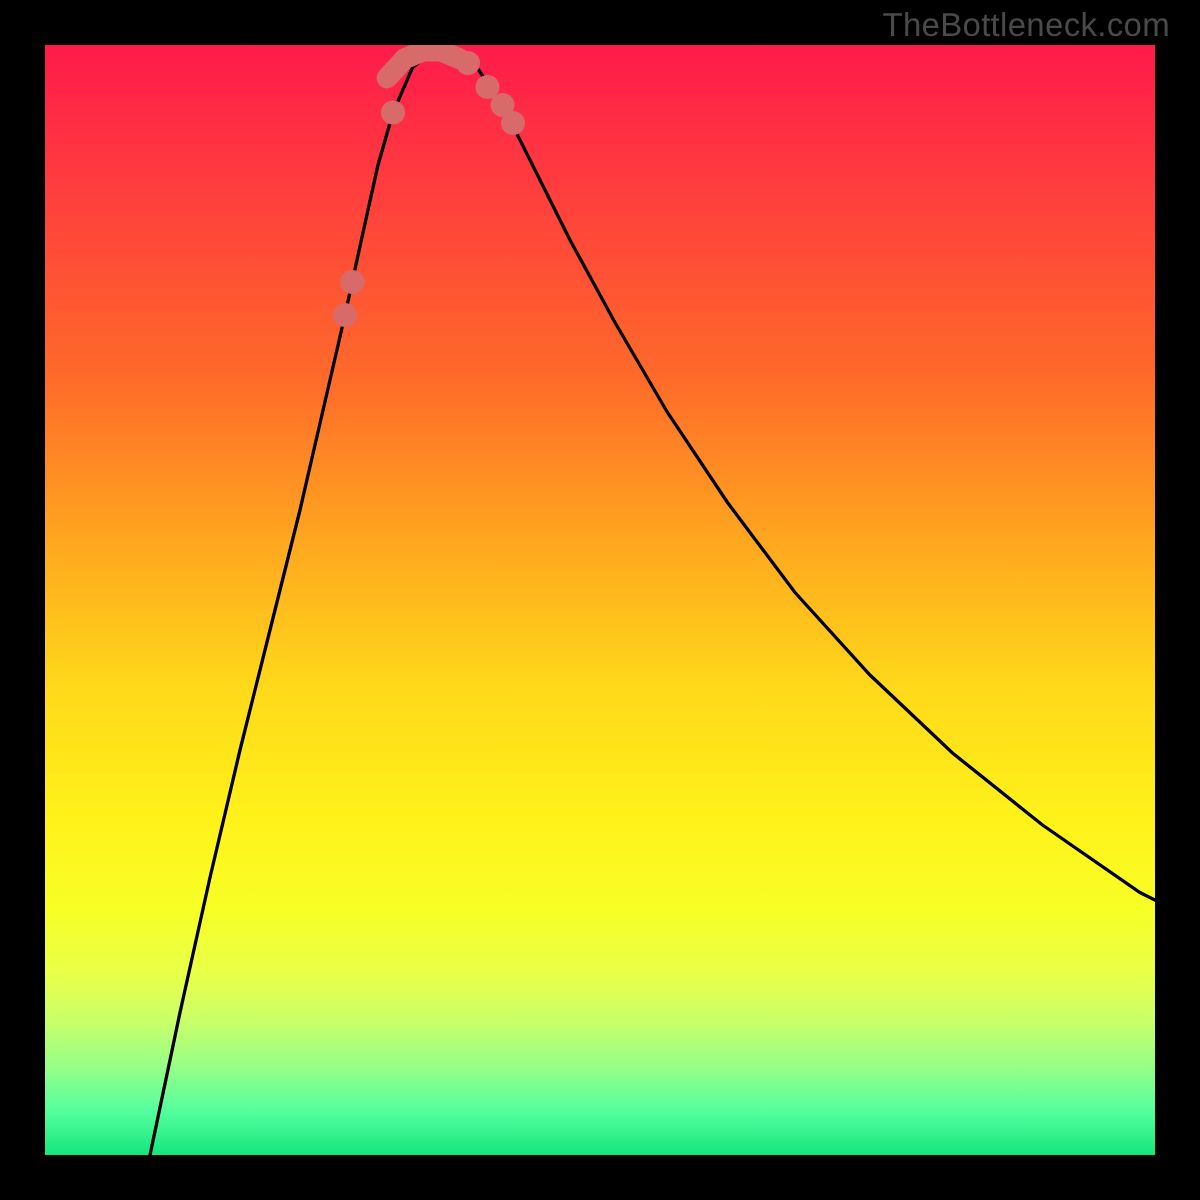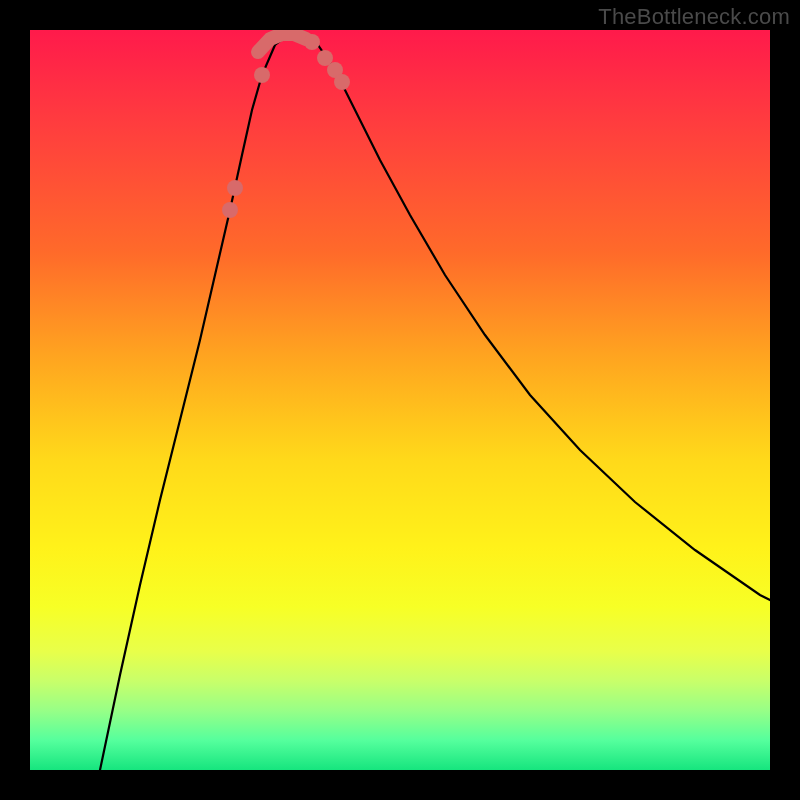--- a/index.html
+++ b/index.html
@@ -13,21 +13,21 @@
   }
   .frame {
     position: relative;
     width: 800px;
     height: 800px;
     background: #000;
   }
   .watermark {
     position: absolute;
     top: 4px;
-    right: 10px;
+    right: 20px;
     color: #4a4a4a;
     font-size: 22px;
     font-weight: 500;
     letter-spacing: 0.2px;
     z-index: 10;
     user-select: none;
     margin-left: 28px;
   }
   .plot-area {
     position: absolute;

